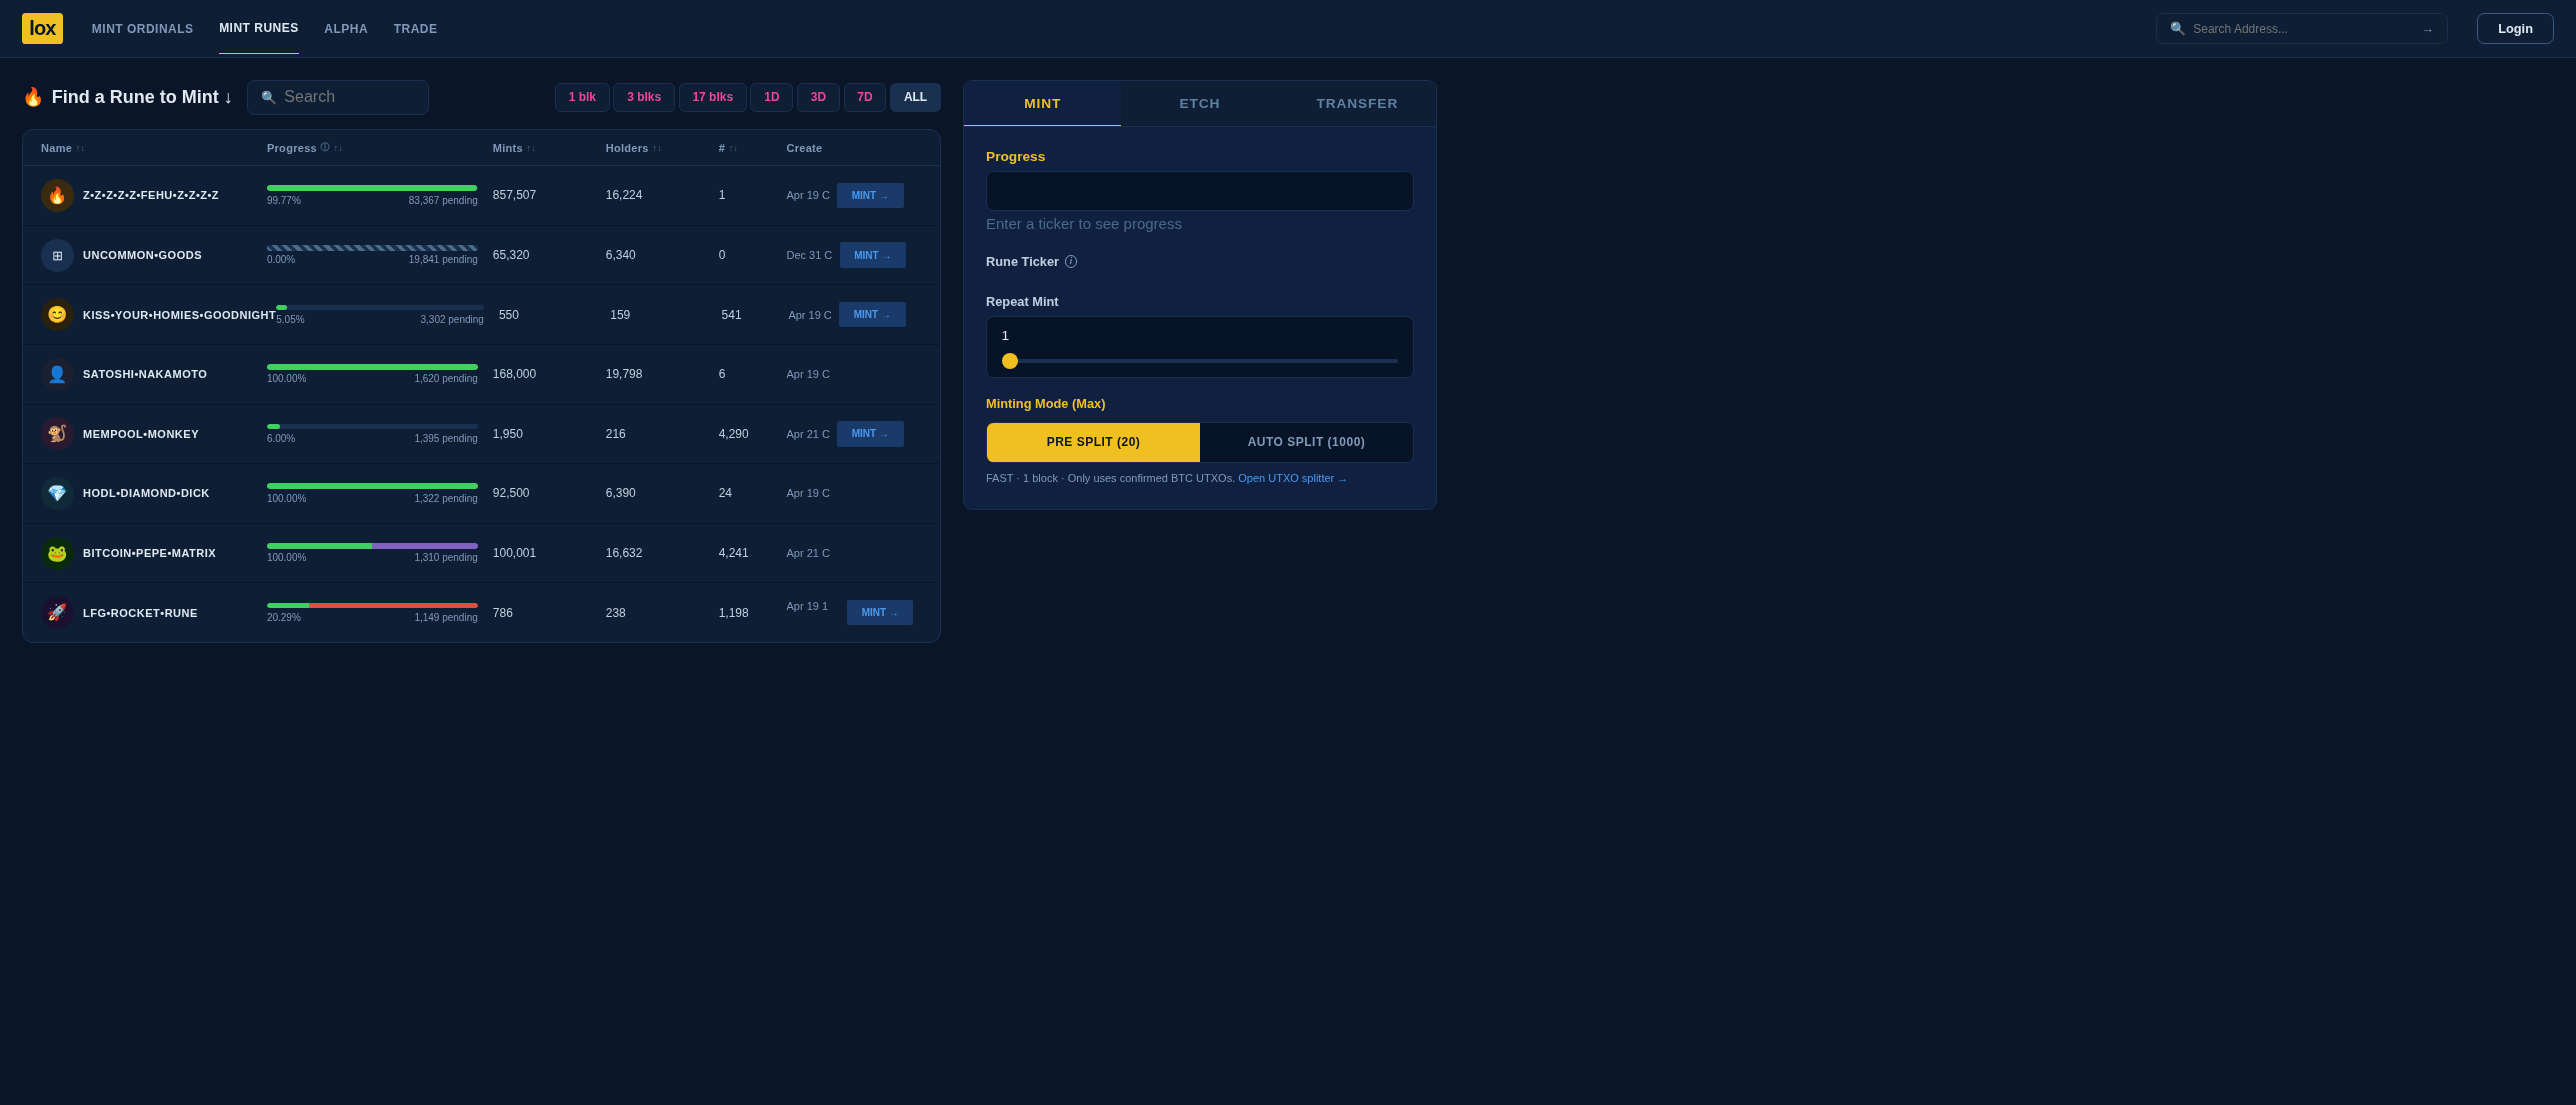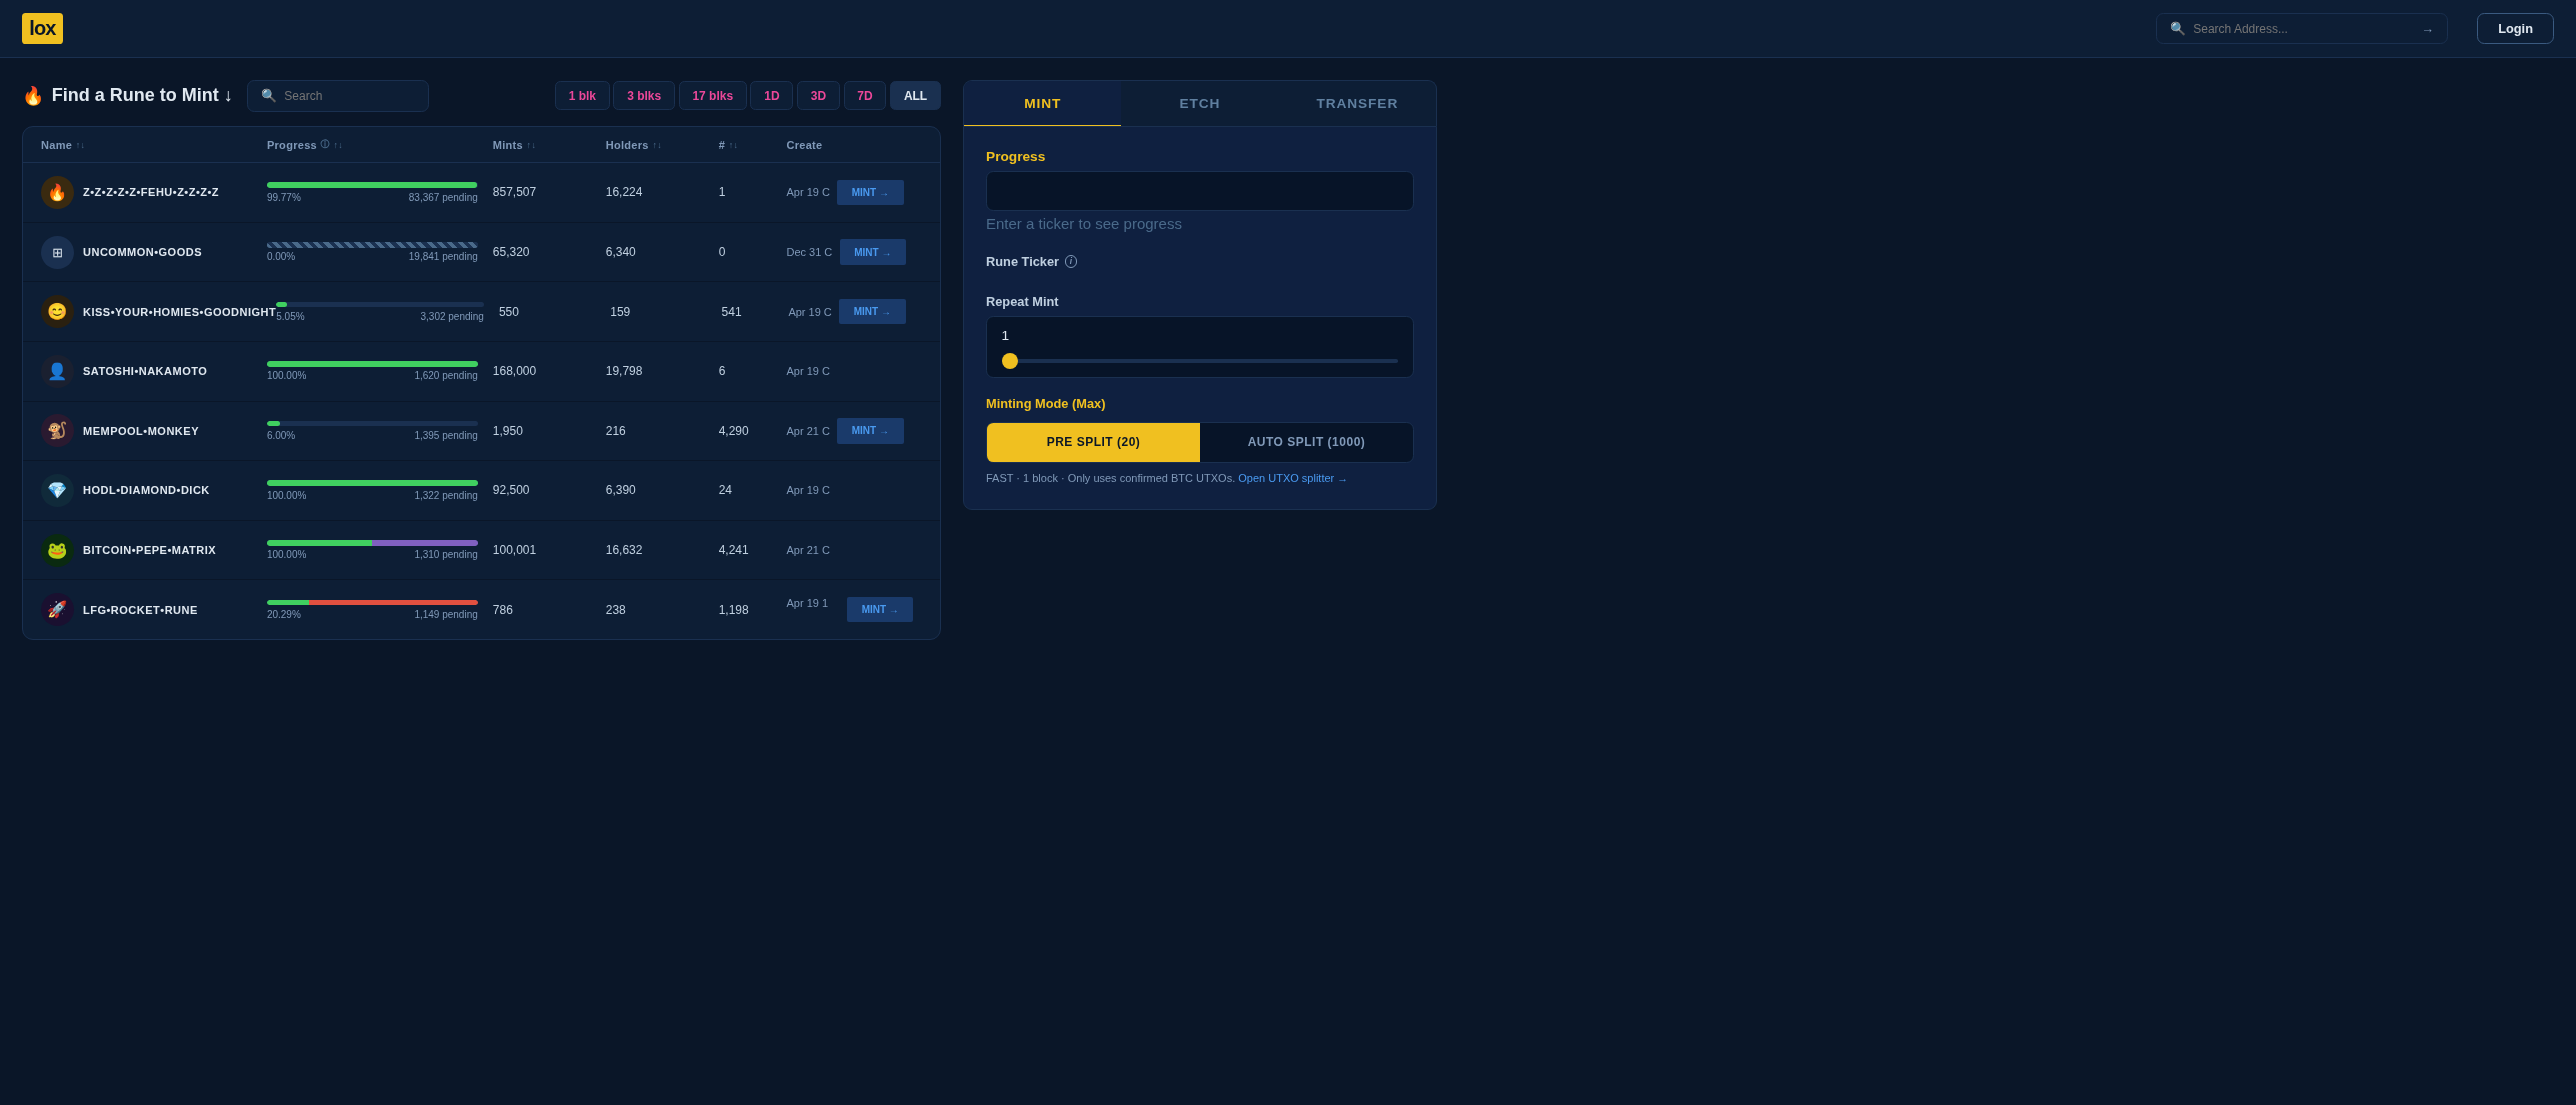--- a/index.html
+++ b/index.html
@@ -117,21 +117,21 @@
       border-radius: 7.3px;
       padding: 7.3px 12.8px;
       gap: 7.3px;
       width: 182px;
     }
     .search-box input {
       background: transparent;
       border: none;
       outline: none;
       color: #e0e8f0;
-      font-size: 12px;
+      font-size: 16px;
       width: 100%;
     }
     .filter-btns {
       display: flex;
       gap: 3.6px;
       margin-left: auto;
     }
     .filter-btn {
       background: #0d1e35;
       border: 0.9px solid #1a3050;
@@ -438,20 +438,26 @@
     .fill-multi {
       background: linear-gradient(to right, #40d060 50%, #8060c0 50%);
     }
     .fill-pct-20 { background: linear-gradient(to right, #40d060 20%, #e05040 20%); }
   </style>
 </head>
 <body>
 
 <nav class="navbar">
   <div class="logo">lox</div>
+  <div class="nav-links">
+    <span class="nav-link">MINT ORDINALS</span>
+    <span class="nav-link active">MINT RUNES</span>
+    <span class="nav-link">ALPHA</span>
+    <span class="nav-link">TRADE</span>
+  </div>
   <div class="nav-spacer"></div>
   <div class="search-bar">
     <span class="search-icon-nav">🔍</span>
     <input type="text" placeholder="Search Address..." style="">
     <span class="search-arrow">→</span>
   </div>
   <button class="login-btn">Login</button>
 </nav>
 
 <div class="main">

